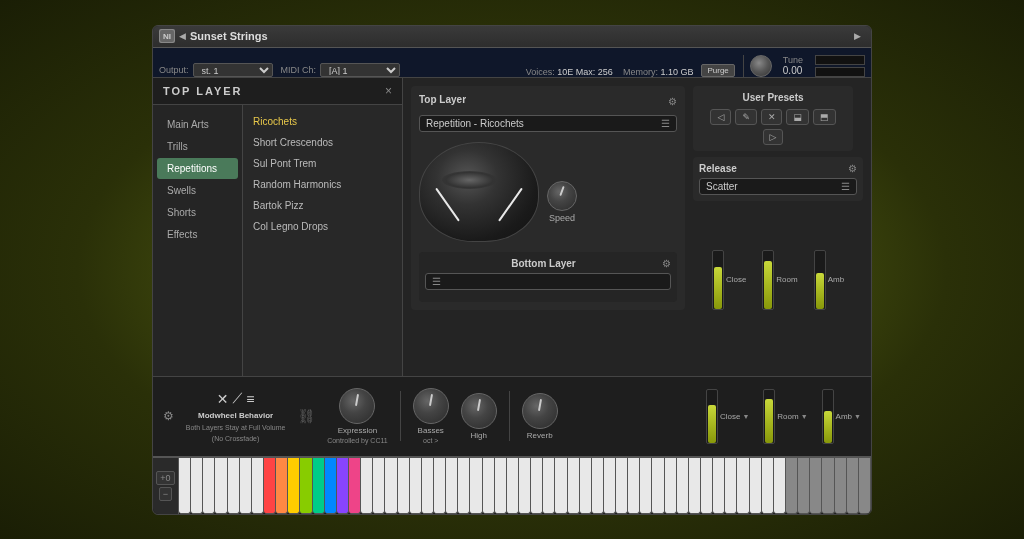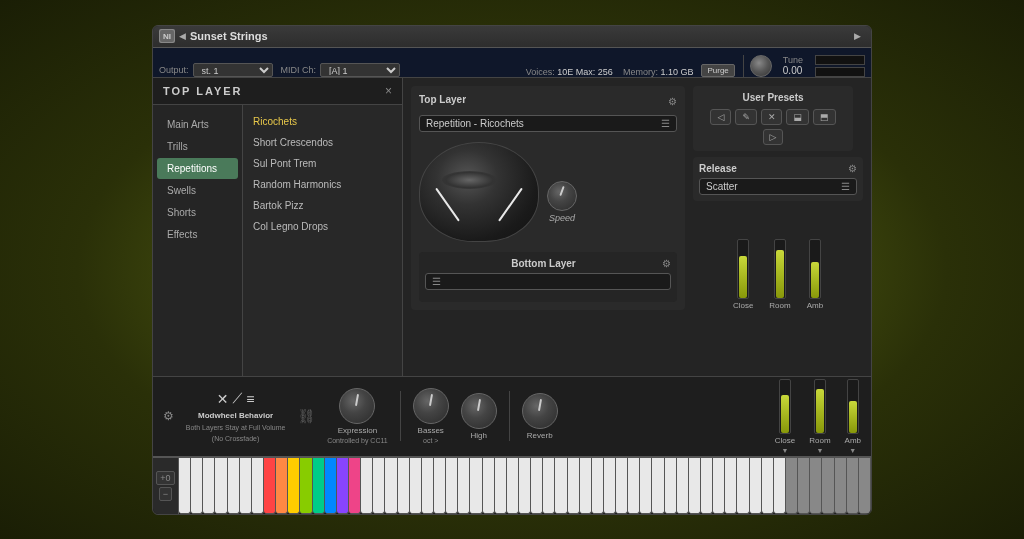--- a/index.html
+++ b/index.html
@@ -254,21 +254,20 @@
     .orb-line-right {
       transform: rotate(35deg);
       right: 38px;
     }
     
     .small-knob-area {
       display: flex;
       flex-direction: column;
       align-items: center;
       gap: 2px;
-      font-style: italic;
     }
     .small-knob {
       width: 30px;
       height: 30px;
       border-radius: 50%;
       background: radial-gradient(circle at 40% 35%, #666 0%, #444 40%, #2a2a2a 100%);
       border: 1px solid #666;
       position: relative;
     }
     .small-knob::after {
@@ -348,21 +347,20 @@
     }
     .bottom-layer-title {
       color: #ccc;
       font-size: 10px;
       font-weight: bold;
       text-align: center;
       flex: 1;
     }
     .fader-strip {
       display: flex;
-      flex-direction: column;
       align-items: center;
       gap: 2px;
     }
     .fader-track {
       width: 12px;
       height: 60px;
       background: #1a1a1a;
       border-radius: 2px;
       border: 1px solid #444;
       position: relative;

